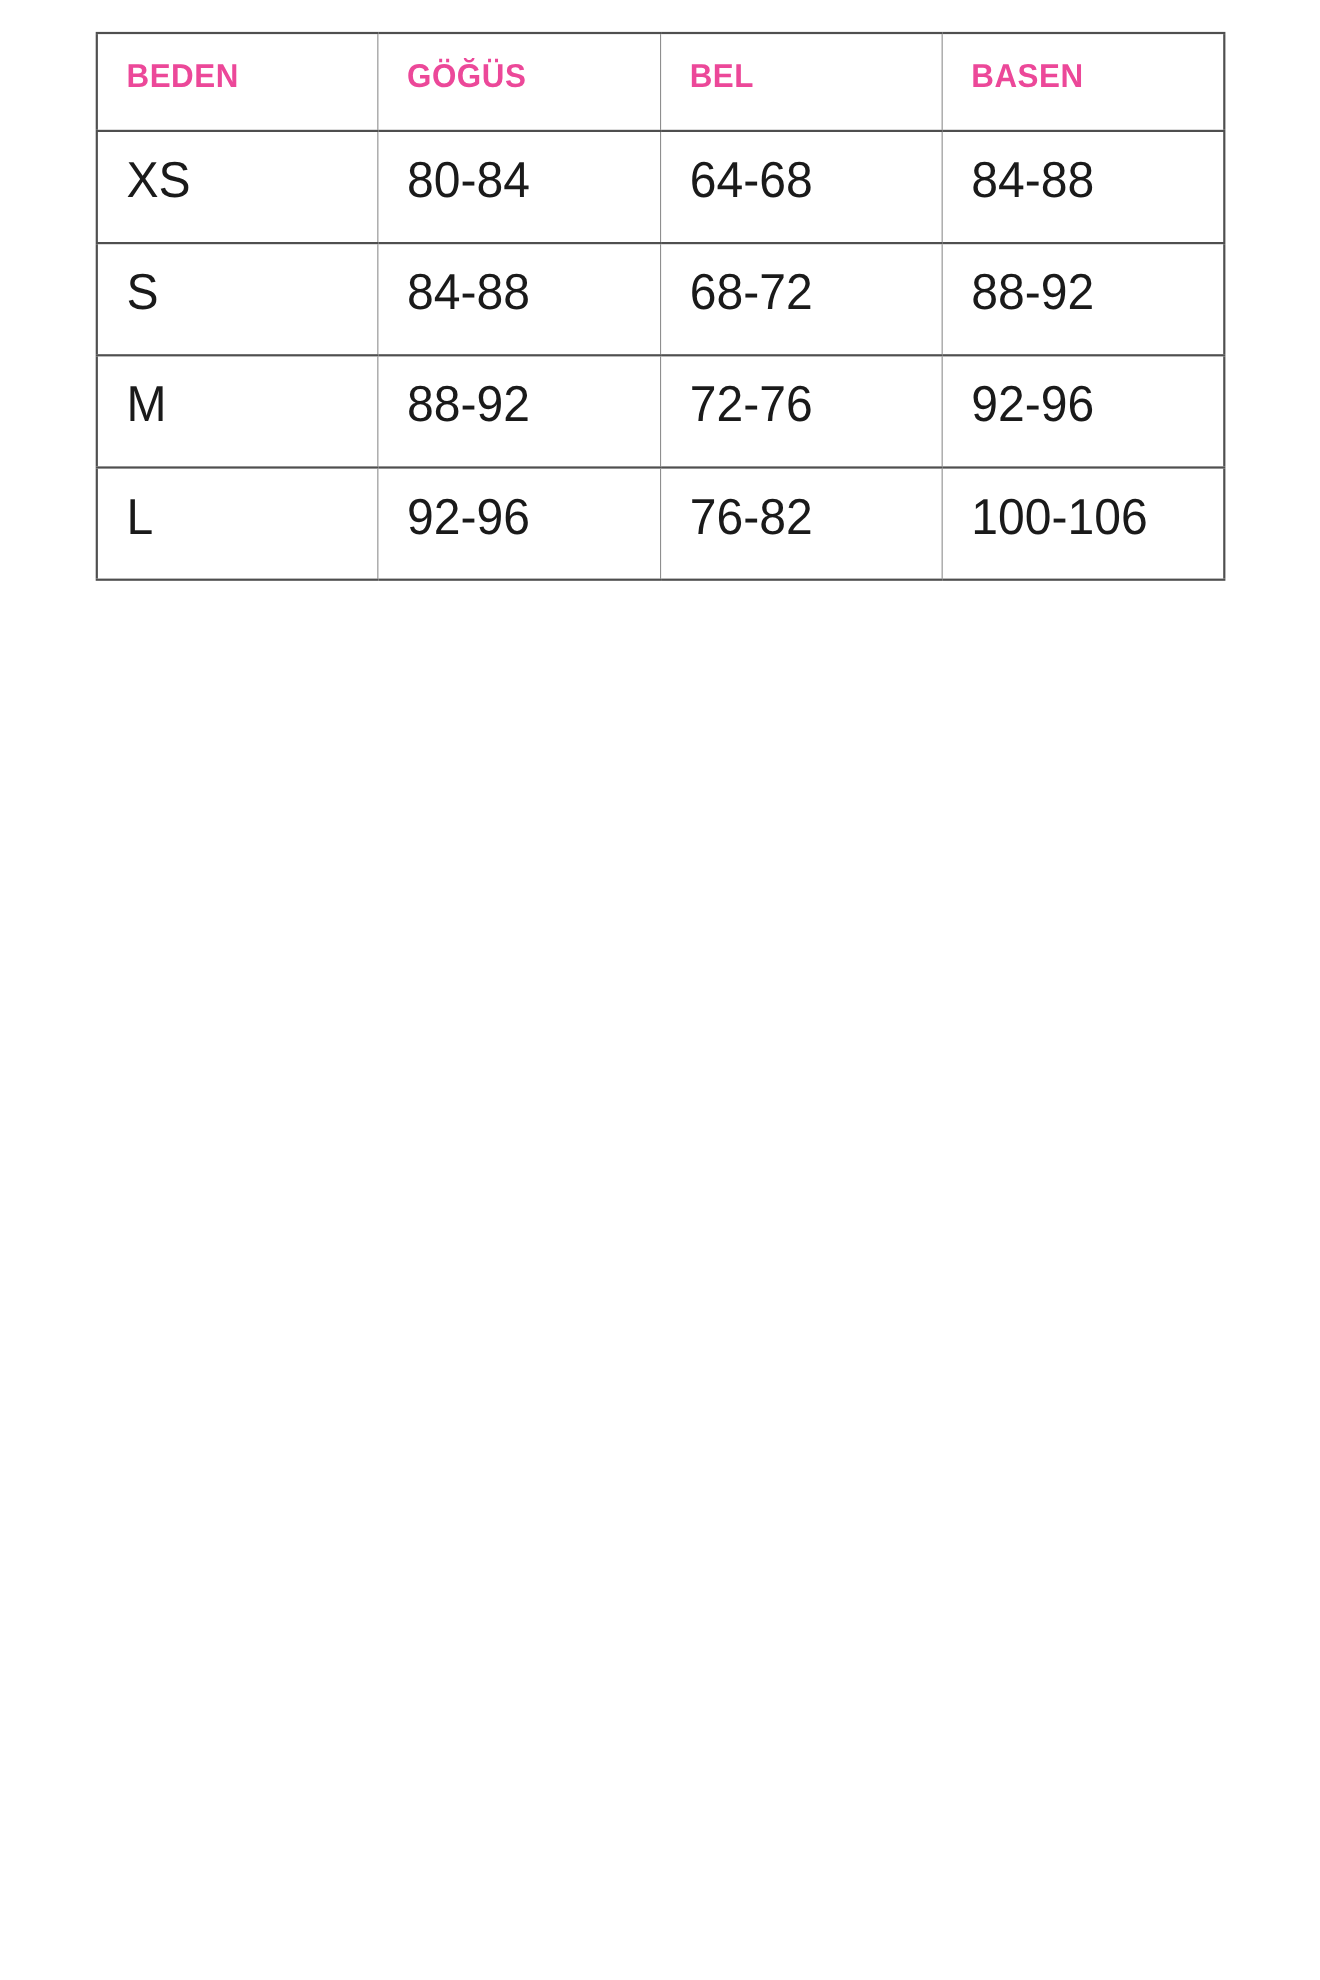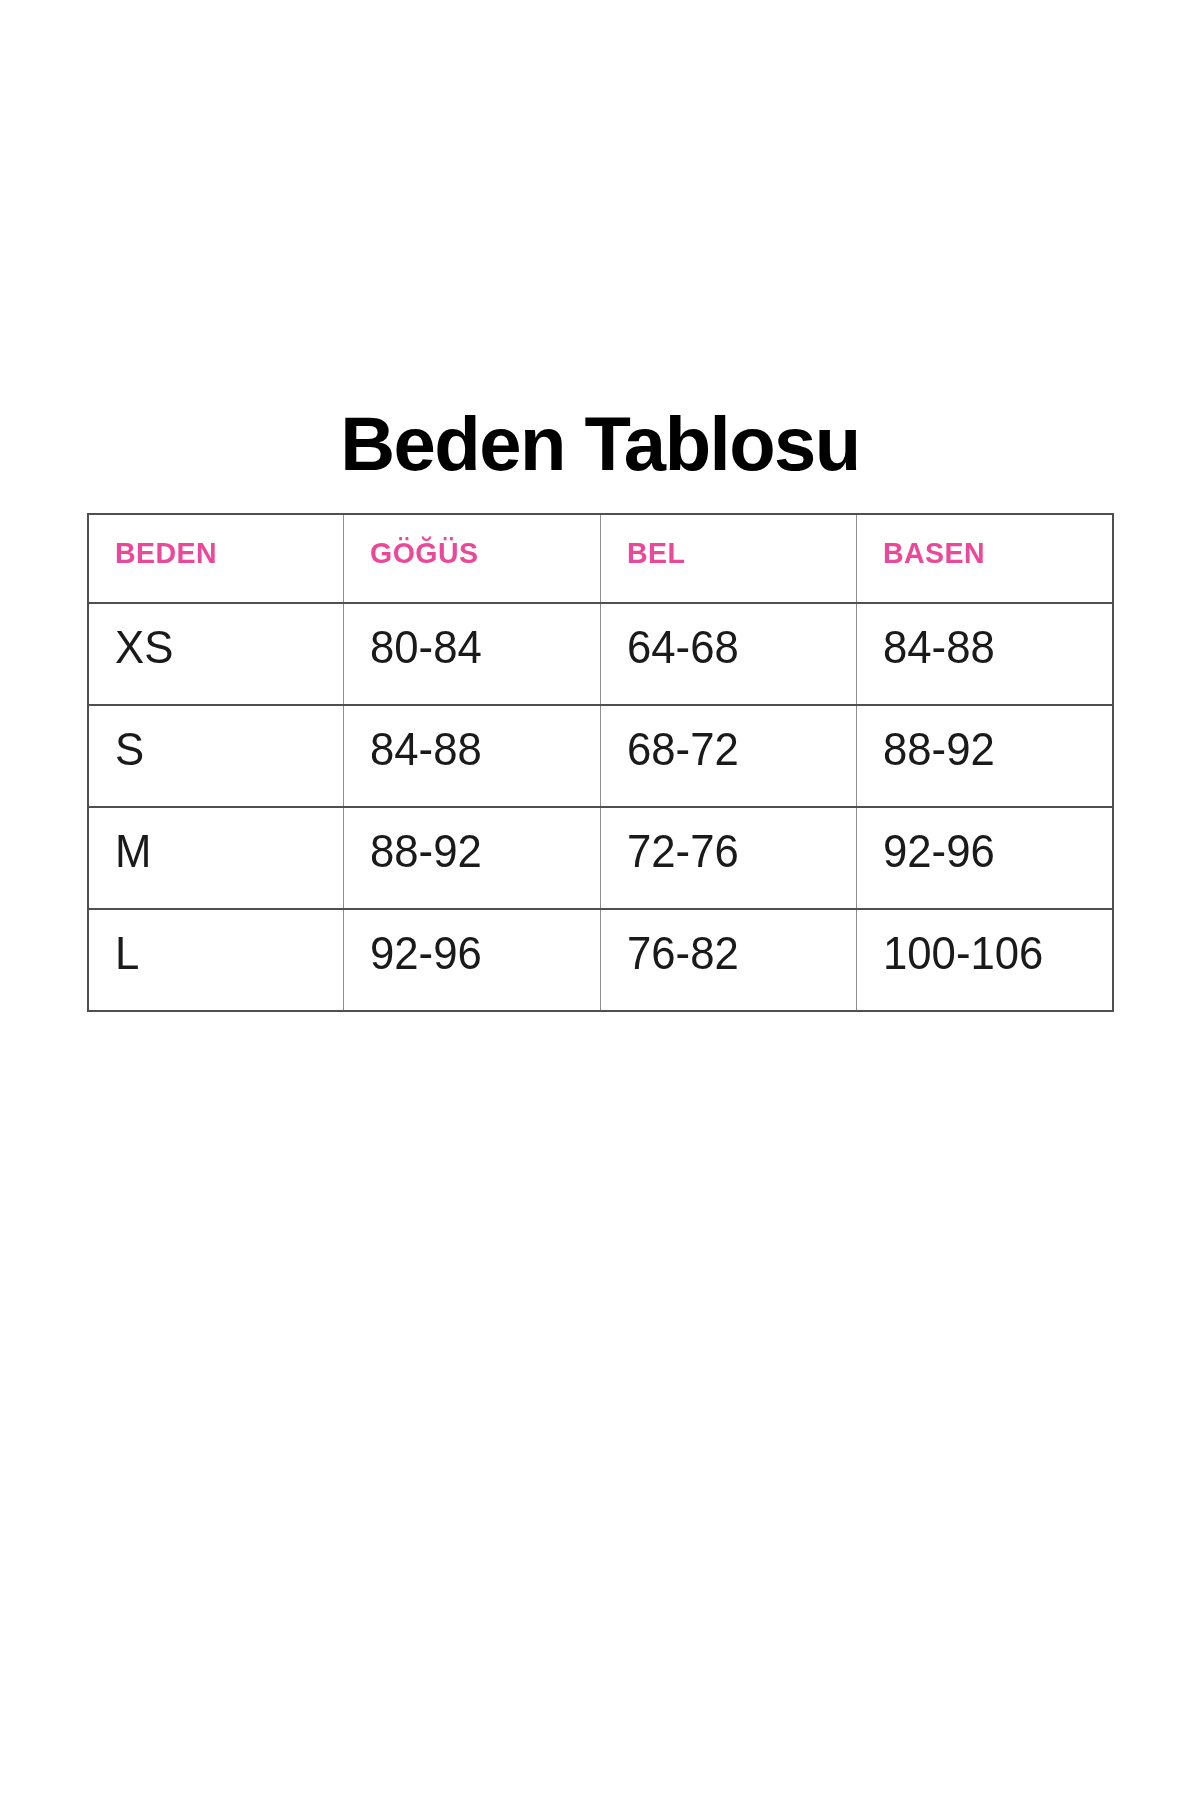--- a/index.html
+++ b/index.html
@@ -62,21 +62,20 @@
     display: inline-block;
     transform: scaleX(0.95);
     transform-origin: 0 50%;
   }
 </style>
 </head>
 <body>
 
 <main>
 
-  <h1 class="page-title">Beden Tablosu</h1>
 
   <table class="size-table">
     <thead>
       <tr>
         <th>
           <span class="cell-text">BEDEN</span>
         </th>
         <th>
           <span class="cell-text">GÖĞÜS</span>
         </th>

